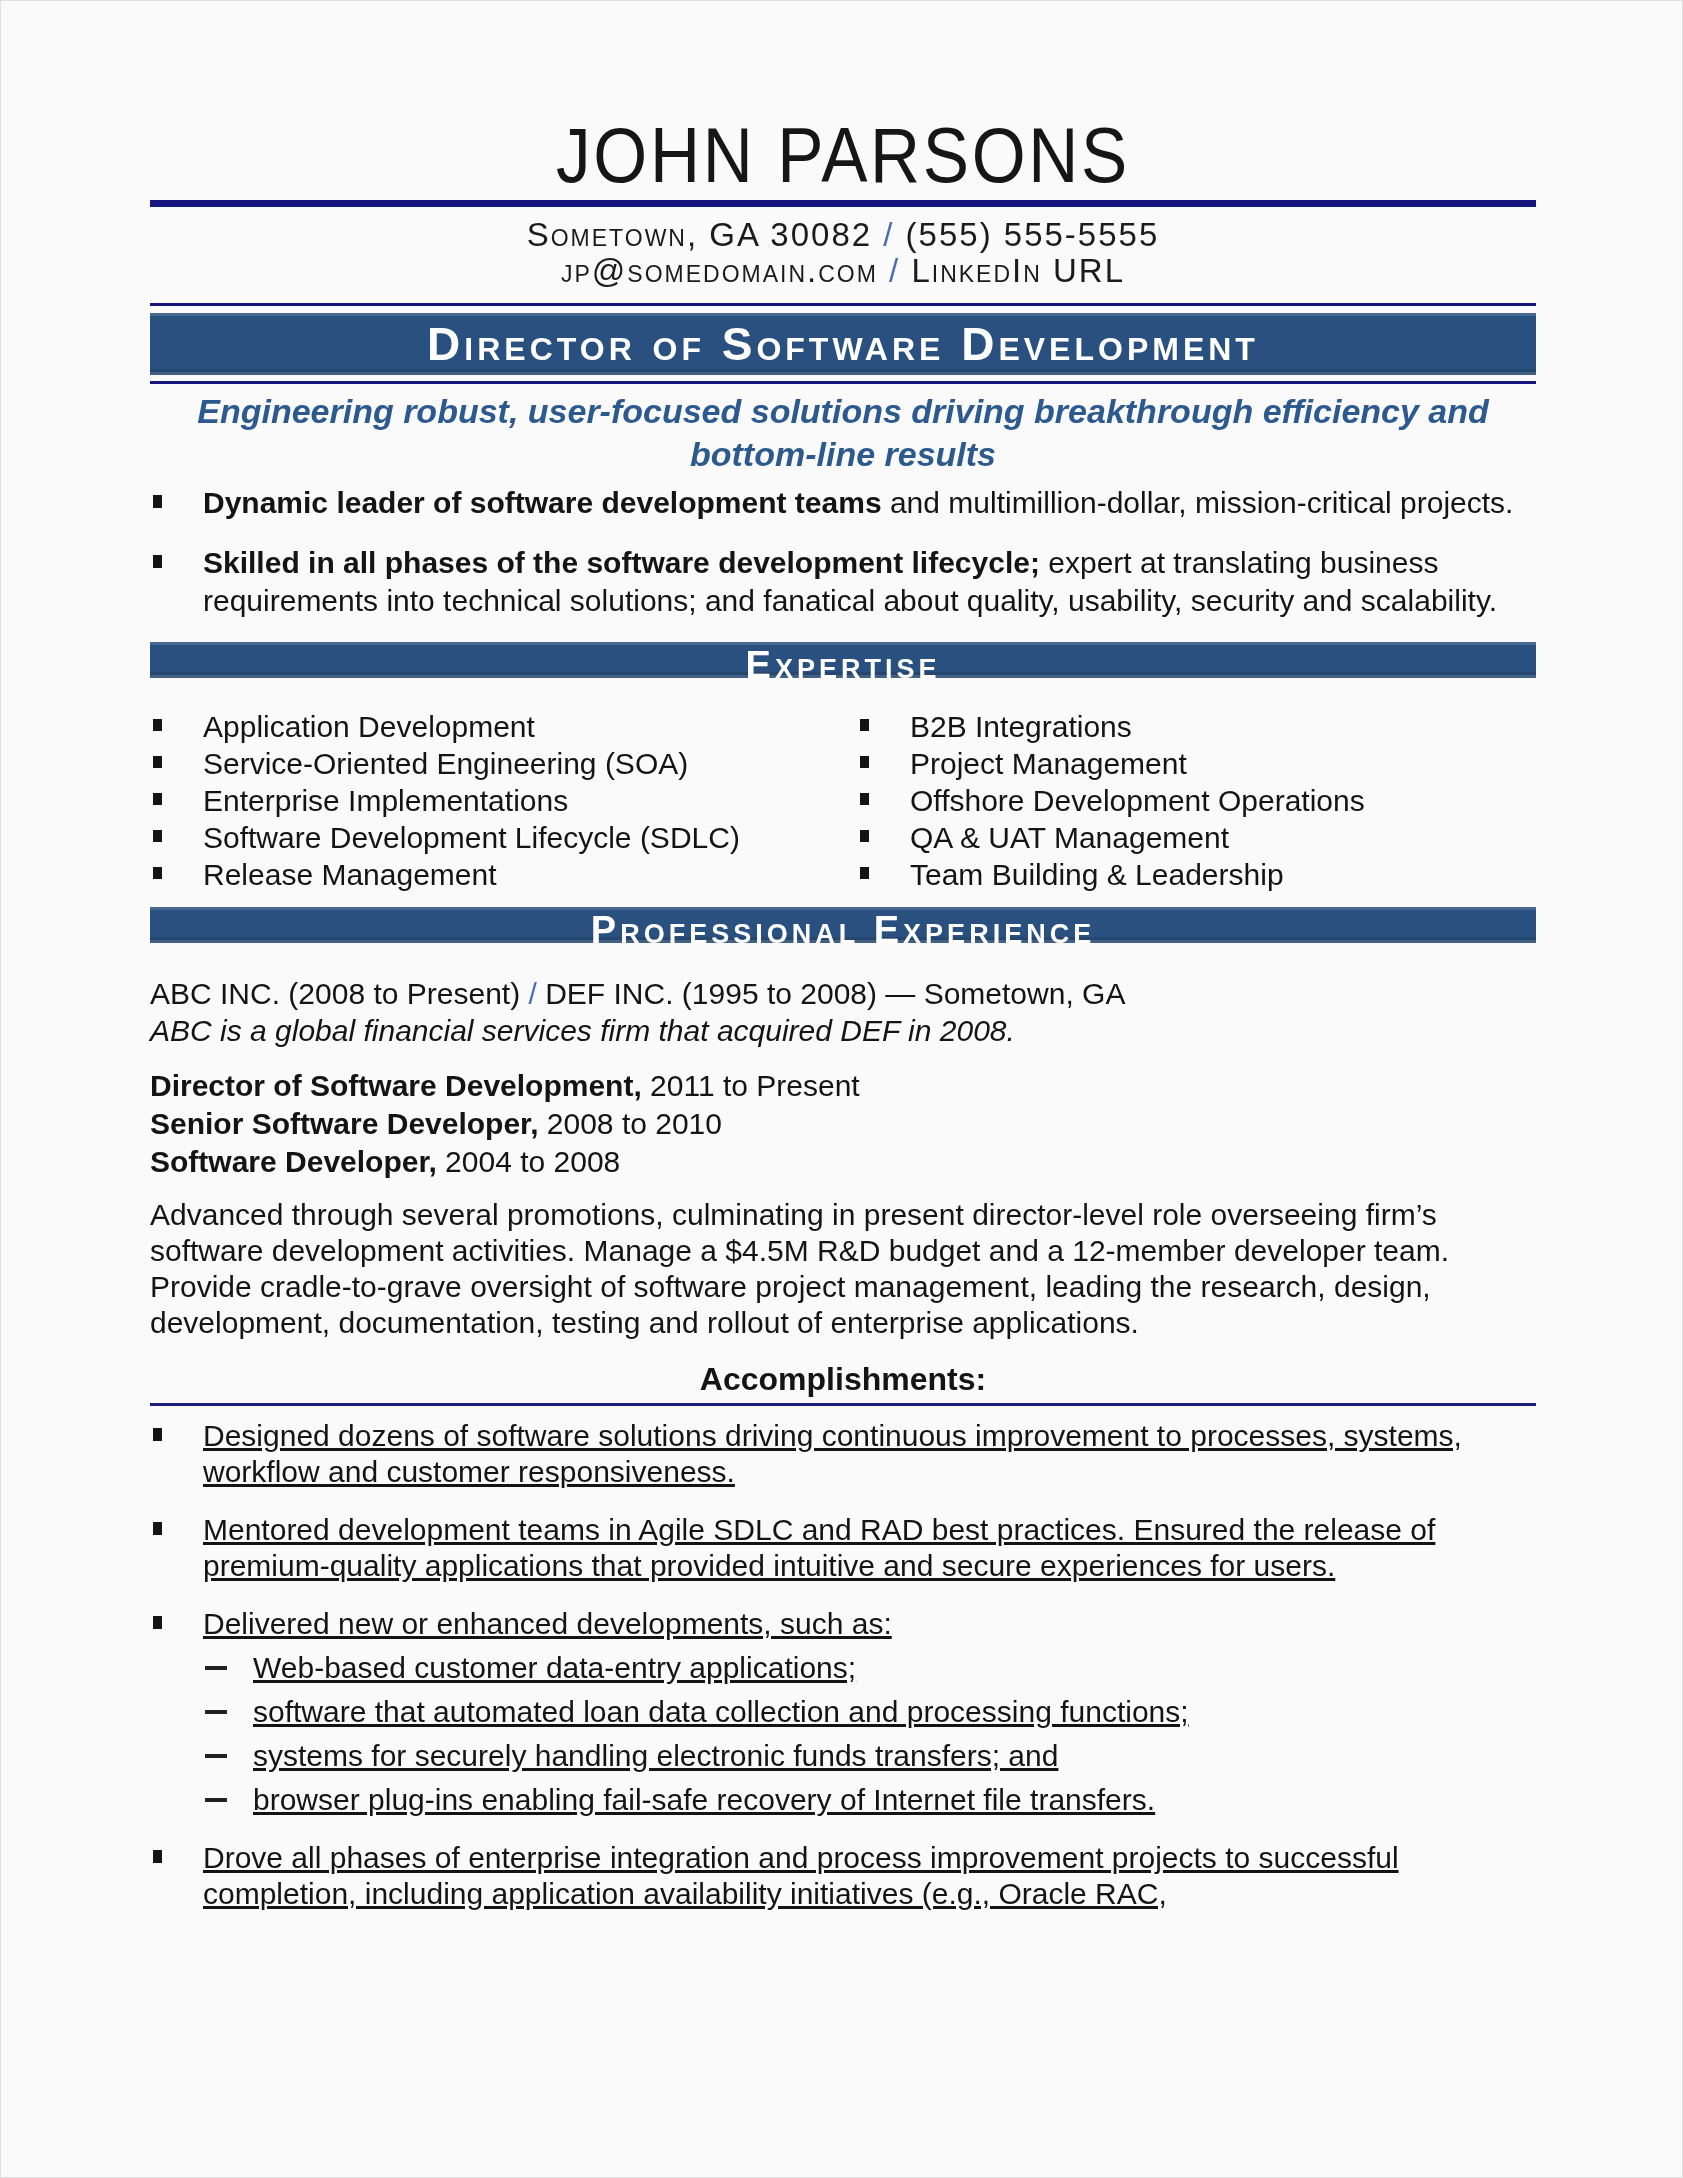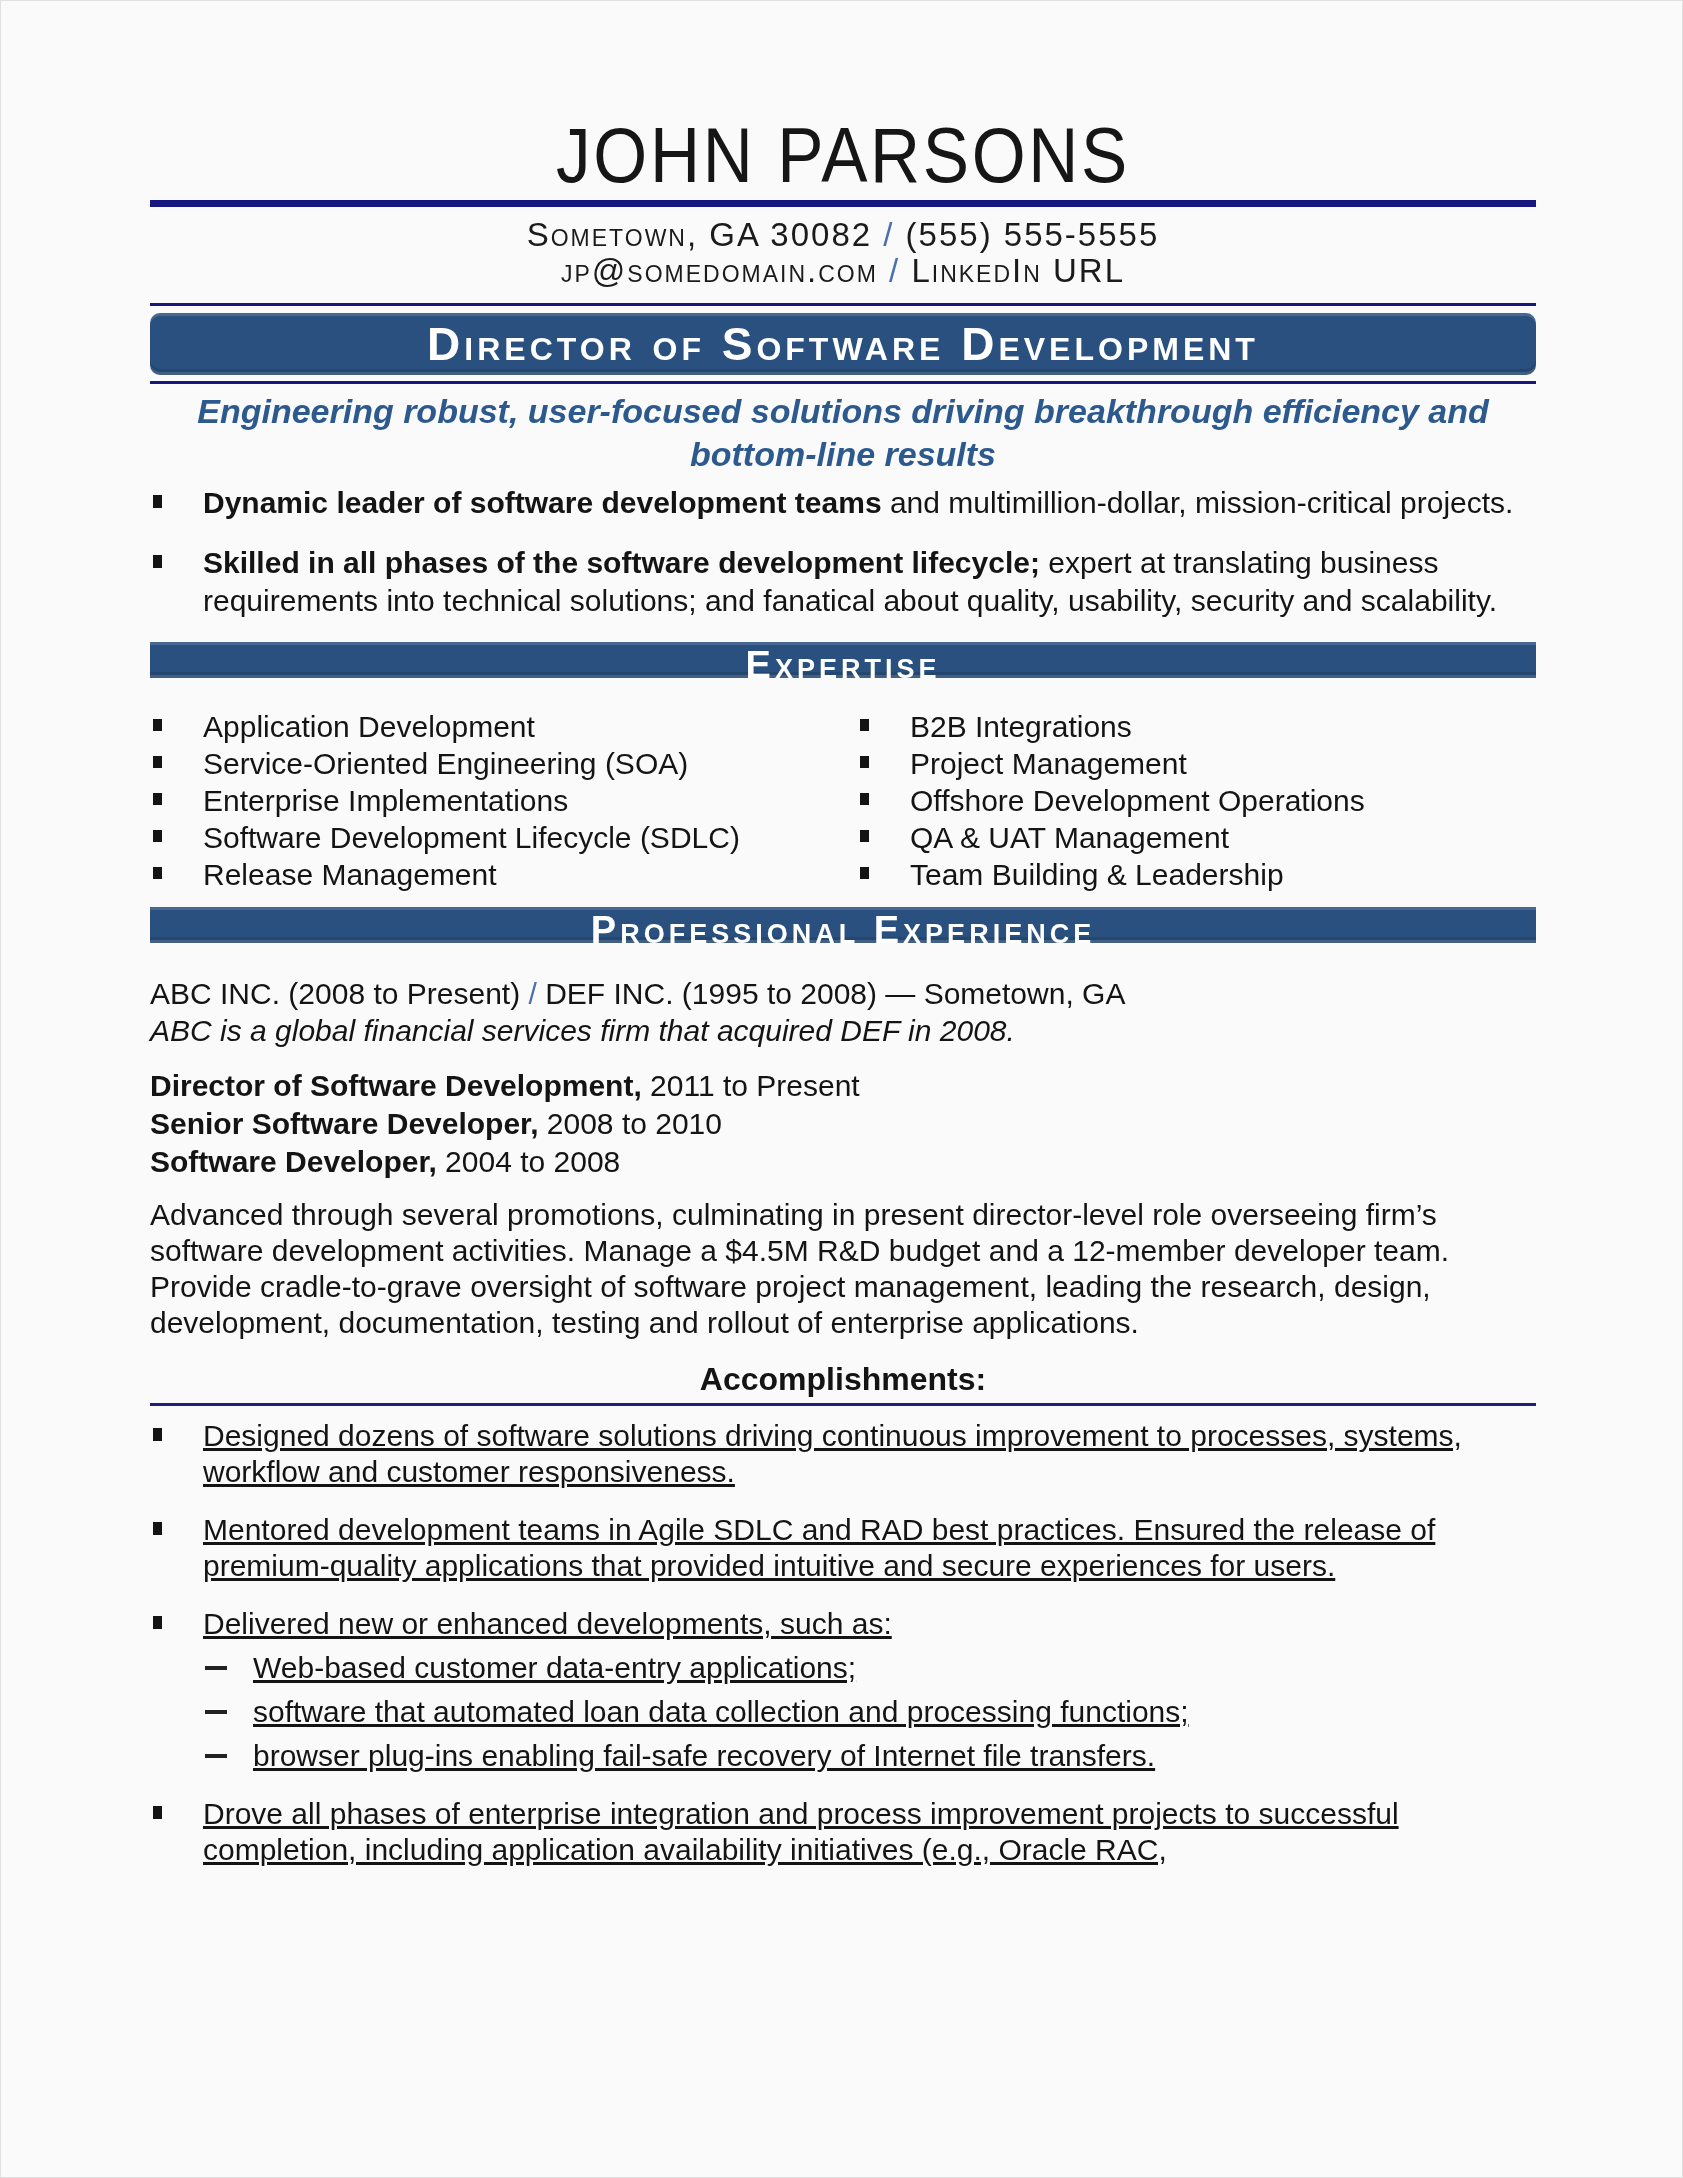--- a/index.html
+++ b/index.html
@@ -38,21 +38,21 @@
     font-size:33px;line-height:36px;letter-spacing:2px;color:#1b1b1b;
   }
   .contact .sep{color:var(--sep);}
 
   .bar{
     background:var(--bar);color:#ffffff;
     font-variant:small-caps;font-weight:700;
     text-align:center;letter-spacing:4px;
     box-shadow:inset 0 3px 0 rgba(255,255,255,.14), inset 0 -3px 0 rgba(255,255,255,.14), inset 0 -6px 0 rgba(0,0,0,.12);
   }
-  .bar-title{margin-top:7px;height:62px;line-height:62px;font-size:46px;border-radius:10px;}
+  .bar-title{margin-top:7px;height:62px;line-height:62px;font-size:46px;}
   .bar-small{height:36px;line-height:46px;font-size:38px;}
   .bar-expertise{margin-top:0;}
   .bar-experience{margin-top:14px;}
 
   .tagline{
     margin-top:6px;text-align:center;
     font-style:italic;font-weight:700;
     font-size:34px;line-height:43px;color:var(--tag);
   }
 
@@ -149,21 +149,21 @@
   <div class="acc-head">Accomplishments:</div>
   <div class="rule-acc"></div>
 
   <ul class="acc-list">
     <li><span class="sq"></span><span>Designed dozens of software solutions driving continuous improvement to processes, systems, workflow and customer responsiveness.</span></li>
     <li><span class="sq"></span><span>Mentored development teams in Agile SDLC and RAD best practices. Ensured the release of premium-quality applications that provided intuitive and secure experiences for users.</span></li>
     <li><span class="sq"></span><span>Delivered new or enhanced developments, such as:</span>
       <ul class="sub-list">
         <li><span class="dash"></span><span>Web-based customer data-entry applications;</span></li>
         <li><span class="dash"></span><span>software that automated loan data collection and processing functions;</span></li>
-        <li><span class="dash"></span></li>
+        <li><span class="dash"></span><span>systems for securely handling electronic funds transfers; and</span></li>
         <li><span class="dash"></span><span>browser plug-ins enabling fail-safe recovery of Internet file transfers.</span></li>
       </ul>
     </li>
     <li><span class="sq"></span><span>Drove all phases of enterprise integration and process improvement projects to successful completion, including application availability initiatives (e.g., Oracle RAC,</span></li>
   </ul>
 
 </div>
 
 
 </body></html>

